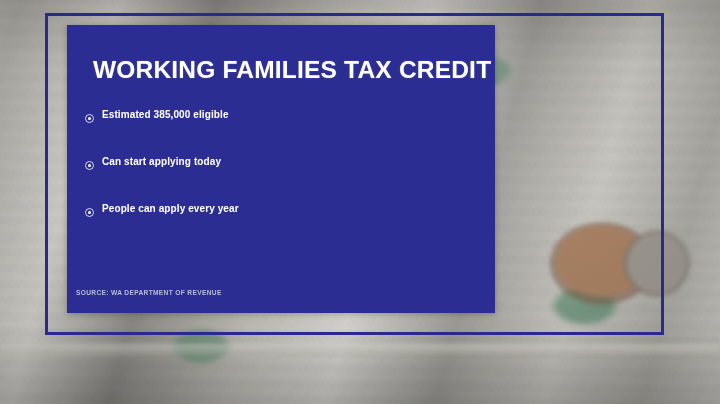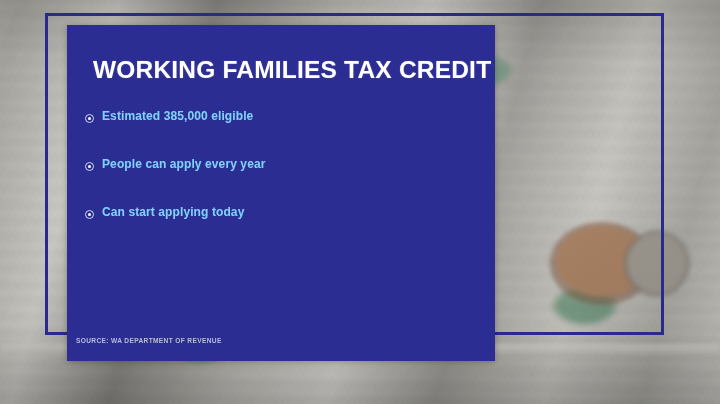--- a/index.html
+++ b/index.html
@@ -76,21 +76,21 @@
     border: 3px solid #2a2a8c;
     box-sizing: border-box;
   }
 
   
   .panel {
     position: absolute;
     left: 67px;
     top: 25px;
     width: 428px;
-    height: 336px;
+    height: 288px;
     background: #2b2d93;
     box-sizing: border-box;
     padding: 0;
     overflow: hidden;
     box-shadow: 0 1px 6px rgba(0,0,0,0.28);
   }
 
   .panel-title {
     position: absolute;
     left: 26px;
@@ -132,23 +132,23 @@
     content: "";
     position: absolute;
     left: 50%; top: 50%;
     width: 3px; height: 3px;
     margin: -1.5px 0 0 -1.5px;
     border-radius: 50%;
     background: #ffffff;
   }
 
   .bullet-text {
-    font-size: 12px;
+    font-size: 10px;
     font-weight: bold;
-    color: #7dd3fc;
+    color: #ffffff;
     line-height: 1.25;
     letter-spacing: 0.1px;
     max-width: 382px;
     text-shadow: 0 0 1px rgba(255,255,255,0.12);
   }
 
   .source-note {
     position: absolute;
     left: 9px;
     bottom: 17px;
@@ -176,27 +176,27 @@
 
     <div class="bullets">
 
       <div class="bullet-row">
         <span class="bullet-marker"></span>
         <span class="bullet-text">Estimated 385,000 eligible</span>
       </div>
 
       <div class="bullet-row">
         <span class="bullet-marker"></span>
+        <span class="bullet-text">Can start applying today</span>
+      </div>
+
+      <div class="bullet-row">
+        <span class="bullet-marker"></span>
         <span class="bullet-text">People can apply every year</span>
       </div>
 
-      <div class="bullet-row">
-        <span class="bullet-marker"></span>
-        <span class="bullet-text">Can start applying today</span>
-      </div>
-
 
     </div>
 
     <div class="source-note">SOURCE: WA DEPARTMENT OF REVENUE</div>
 
   </div>
 </div>
 
 </body></html>

